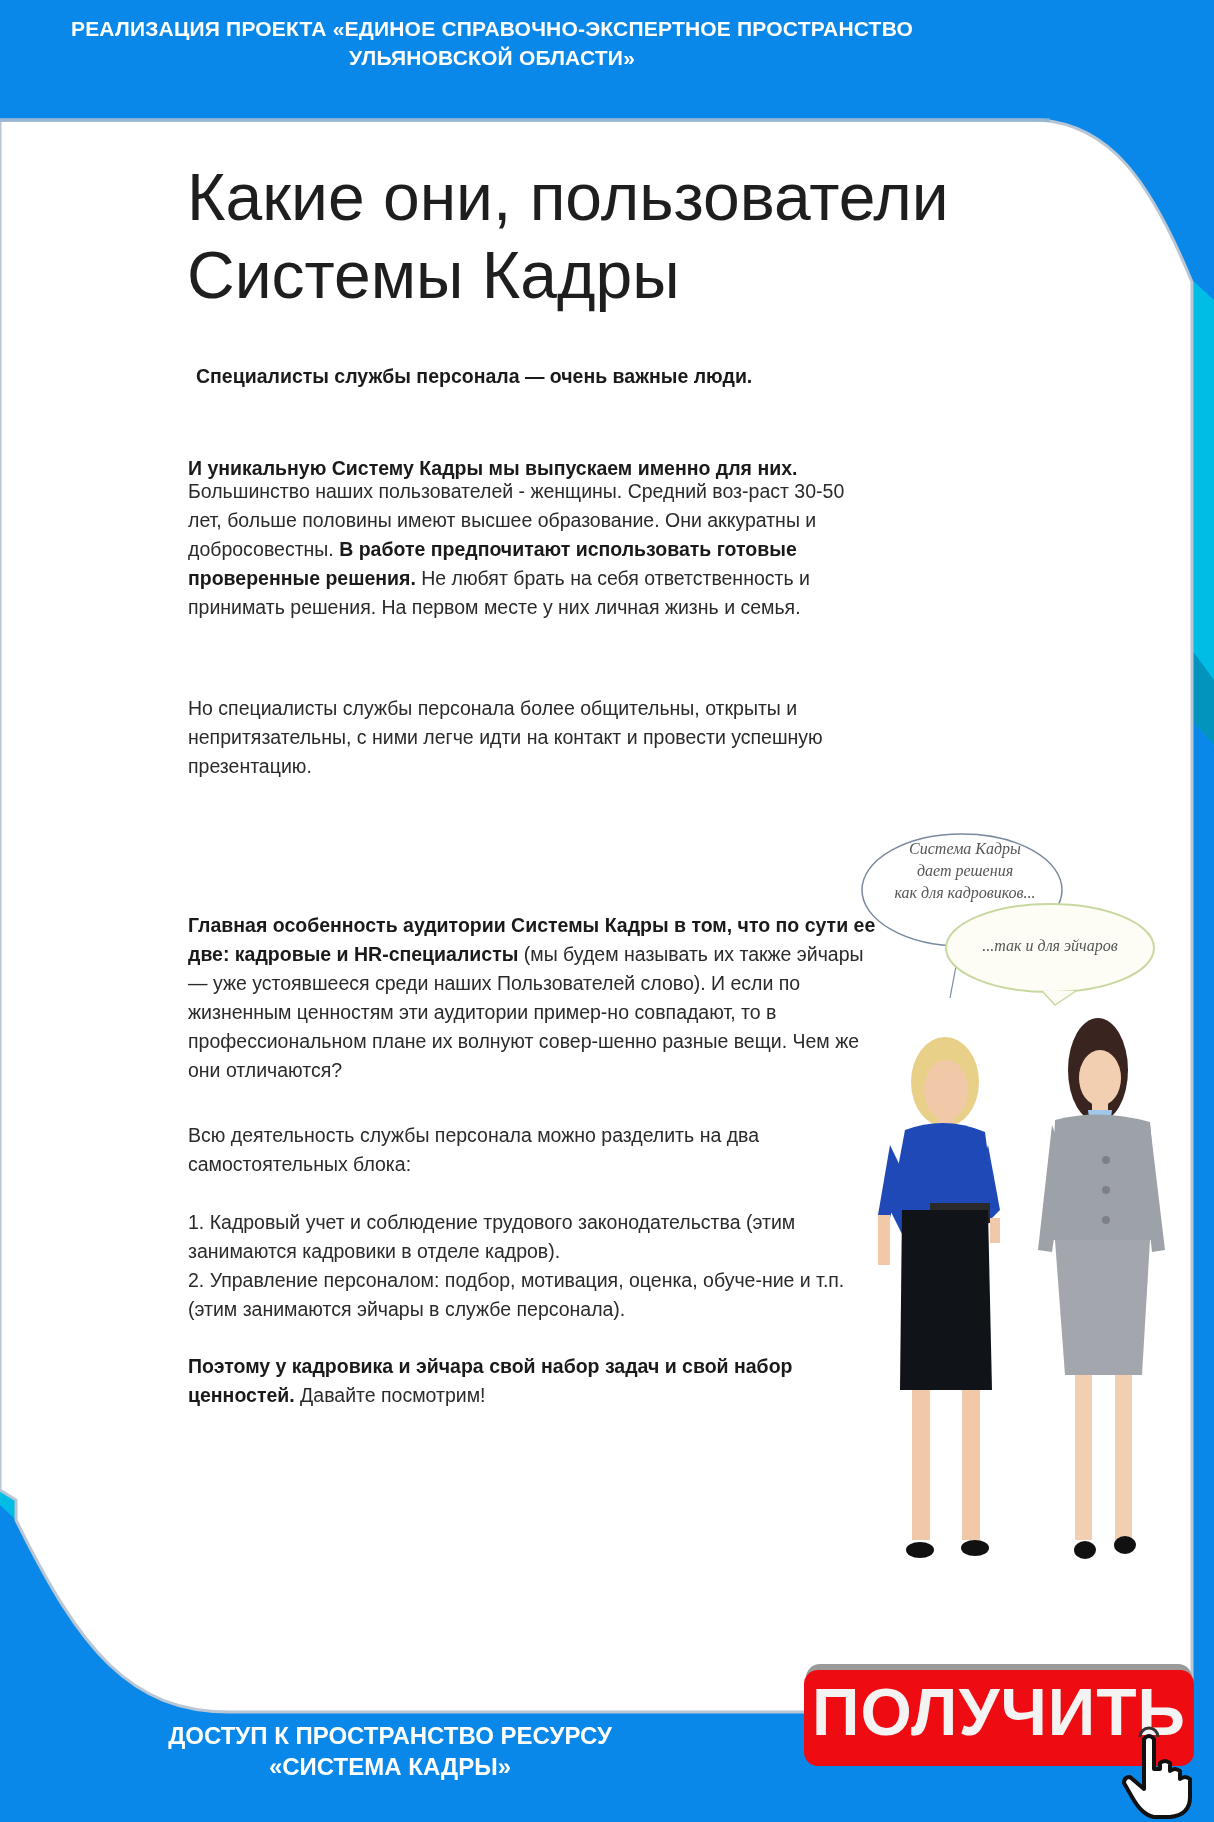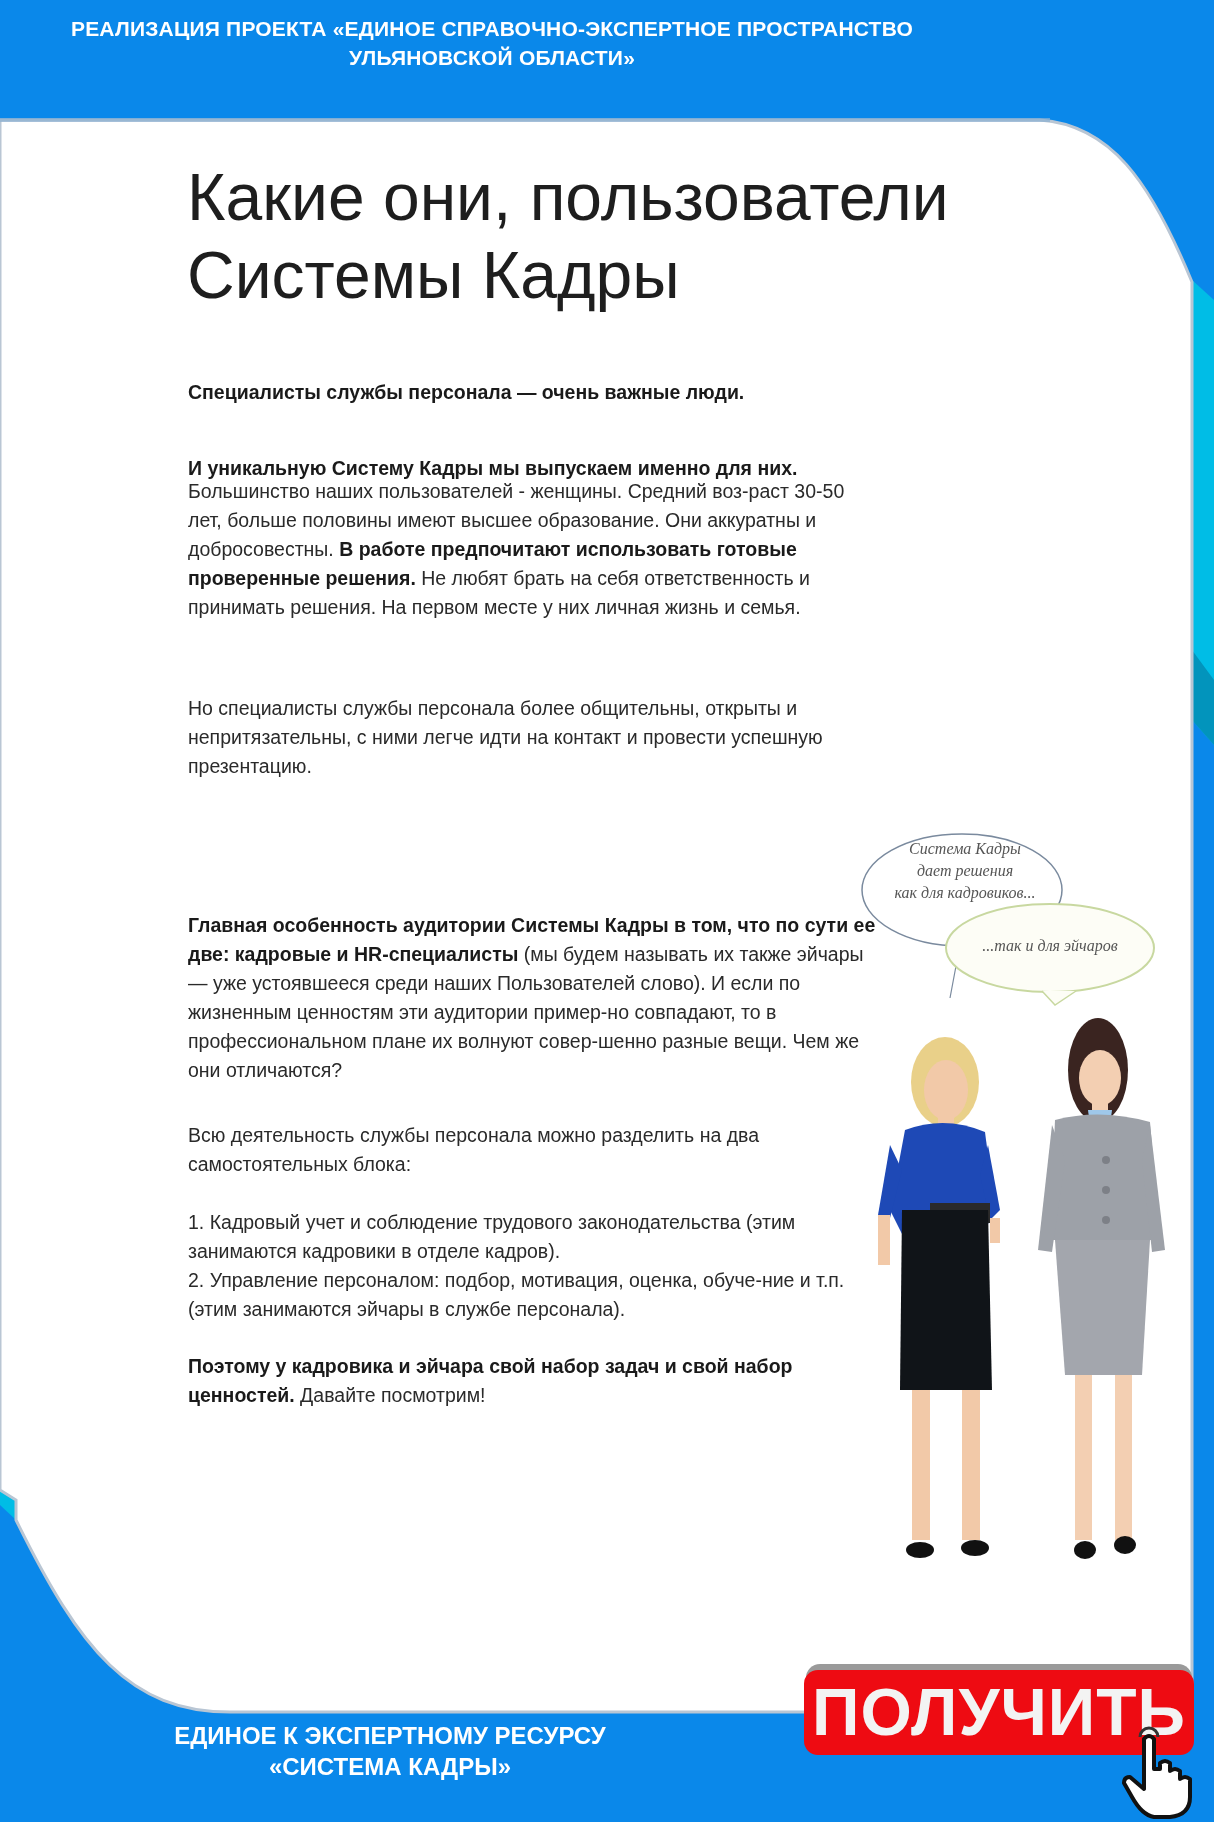--- a/index.html
+++ b/index.html
@@ -8,21 +8,21 @@
   .header { position:absolute; left:0; top:14px; width:984px; text-align:center; color:#fff; font-weight:bold; font-size:21px; line-height:29px; letter-spacing:0.2px; }
   .title { position:absolute; left:187px; top:158px; font-size:66px; line-height:78px; color:#1e1e1e; font-weight:normal; }
   .p { position:absolute; left:188px; width:700px; font-size:19.5px; line-height:29px; color:#2a2a2a; }
   .p b { color:#1a1a1a; }
   .lead { font-weight:bold; color:#1a1a1a; font-size:19.5px; }
   .people { position:absolute; left:860px; top:1010px; width:354px; height:610px; }
   .bubble-text { position:absolute; font-family:"Liberation Serif", serif; font-style:italic; color:#555; text-align:center; }
   .footer-text { position:absolute; left:120px; top:1720px; width:540px; text-align:center; color:#fff; font-weight:bold; font-size:24px; line-height:31px; }
   .cta { position:absolute; left:804px; top:1670px; width:390px; height:85px; }
   .cta-shadow { position:absolute; left:2px; top:-6px; width:386px; height:84px; background:#9a9a9a; border-radius:14px; }
-  .cta-btn { position:absolute; left:0; top:0; width:390px; height:85px; background:#ee0b12; border-radius:14px; color:#f3f3f3; font-weight:bold; font-size:66px; line-height:85px; text-align:center; letter-spacing:1px; cursor:pointer; }
+  .cta-btn { position:absolute; left:0; top:0; width:390px; height:96px; background:#ee0b12; border-radius:14px; color:#f3f3f3; font-weight:bold; font-size:66px; line-height:85px; text-align:center; letter-spacing:1px; cursor:pointer; }
   .hand { position:absolute; left:1118px; top:1725px; width:78px; height:95px; }
 </style>
 </head>
 <body>
 
 <svg class="bg-svg" viewBox="0 0 1214 1822" xmlns="http://www.w3.org/2000/svg">
 
   <polygon points="0,1090 16,1118 16,1500 0,1490" fill="#0294bc"></polygon>
   <polygon points="0,1190 16,1220 16,1520 0,1505" fill="#00bde6"></polygon>
 
@@ -36,21 +36,21 @@
 
 <div class="header">
   <div>РЕАЛИЗАЦИЯ ПРОЕКТА «ЕДИНОЕ  СПРАВОЧНО-ЭКСПЕРТНОЕ ПРОСТРАНСТВО УЛЬЯНОВСКОЙ ОБЛАСТИ»</div>
 </div>
 
 <h1 class="title" style="margin:0;">
   <div>Какие они, пользователи</div>
   <div>Системы Кадры</div>
 </h1>
 
-<div class="p lead" style="top:378px;">Специалисты службы персонала — очень важные  люди.</div>
+<div class="p lead" style="top:362px;margin-left:8px;">Специалисты службы персонала — очень важные  люди.</div>
 <div class="p lead" style="top:422px;margin-top:32px;">И уникальную Систему Кадры мы выпускаем именно для них.</div>
 
 <div class="p" style="top:477px; width:690px;">
   <span>Большинство наших пользователей - женщины. Средний воз-раст 30-50 лет, больше половины имеют высшее образование. Они аккуратны и добросовестны. </span><b>В работе предпочитают использовать готовые проверенные решения.</b><span> Не любят брать на себя ответственность и принимать решения. На первом месте у них личная жизнь и семья.</span>
 </div>
 
 <div class="p" style="top:694px; width:700px;">Но специалисты службы персонала более общительны, открыты и непритязательны, с ними легче идти на контакт и провести успешную презентацию.</div>
 
 <div class="p" style="top:911px; width:700px;">
   <b>Главная особенность аудитории Системы Кадры в том, что по сути ее две: кадровые и HR-специалисты</b><span> (мы будем называть их также эйчары — уже устоявшееся среди наших Пользователей слово).  И если по жизненным ценностям эти аудитории пример-но совпадают, то в профессиональном  плане их волнуют совер-шенно разные вещи. Чем же они отличаются?</span>
@@ -106,21 +106,21 @@
   <circle cx="246" cy="180" r="4" fill="#7d8087"></circle>
   <circle cx="246" cy="210" r="4" fill="#7d8087"></circle>
   <path d="M195,230 L290,230 L282,365 L205,365 Z" fill="#a3a6ad"></path>
   <rect x="215" y="365" width="17" height="165" fill="#f3cfb2"></rect>
   <rect x="255" y="365" width="17" height="165" fill="#f3cfb2"></rect>
   <ellipse cx="225" cy="540" rx="11" ry="9" fill="#111"></ellipse>
   <ellipse cx="265" cy="535" rx="11" ry="9" fill="#111"></ellipse>
 </svg>
 
 <div class="footer-text">
-  <div>ЕДИНОЕ К ЭКСПЕРТНОМУ РЕСУРСУ</div>
+  <div>ДОСТУП К ПРОСТРАНСТВО РЕСУРСУ</div>
   <div>«СИСТЕМА КАДРЫ»</div>
 </div>
 
 <div class="cta">
   <div class="cta-shadow"></div>
   <div class="cta-btn">ПОЛУЧИТЬ</div>
 </div>
 
 <svg class="hand" viewBox="0 0 78 95" xmlns="http://www.w3.org/2000/svg">
   <path d="M22,12 A8,8 0 1 1 40,12" fill="none" stroke="#333" stroke-width="3"></path>

